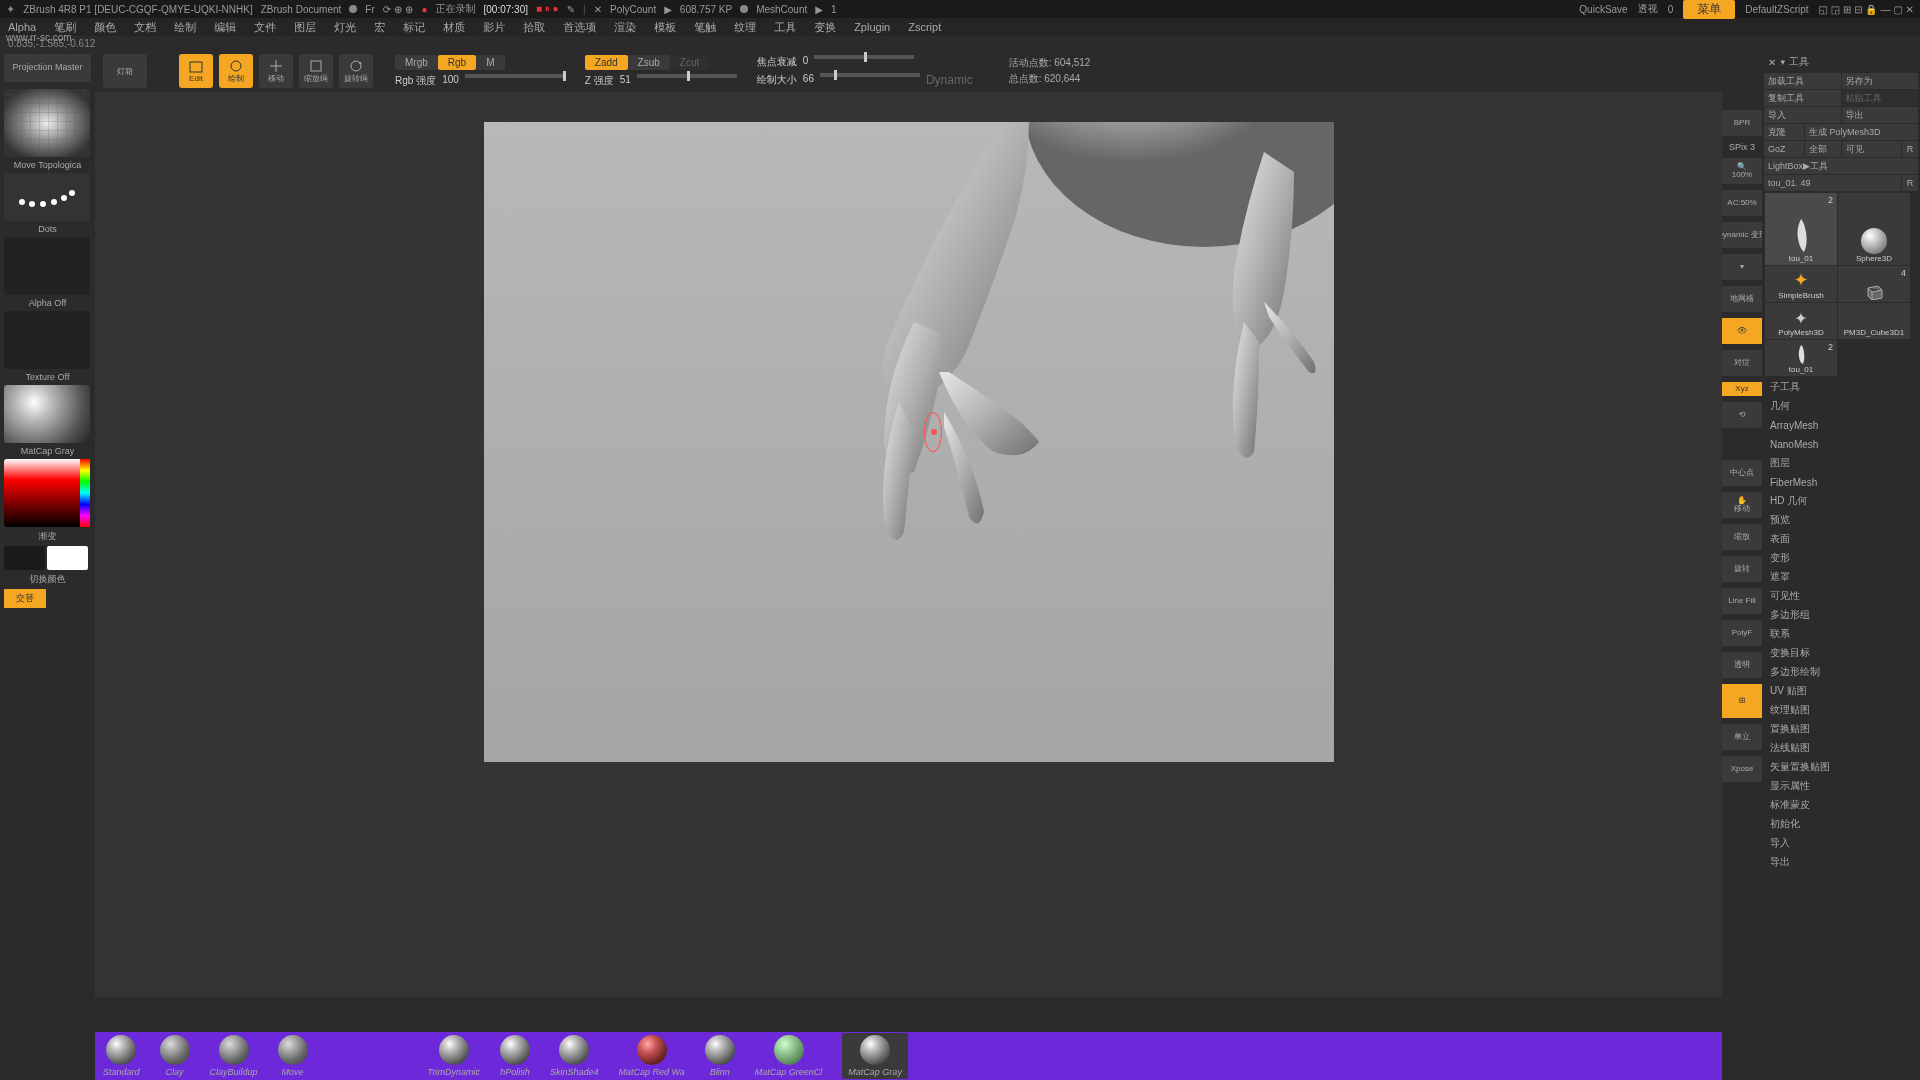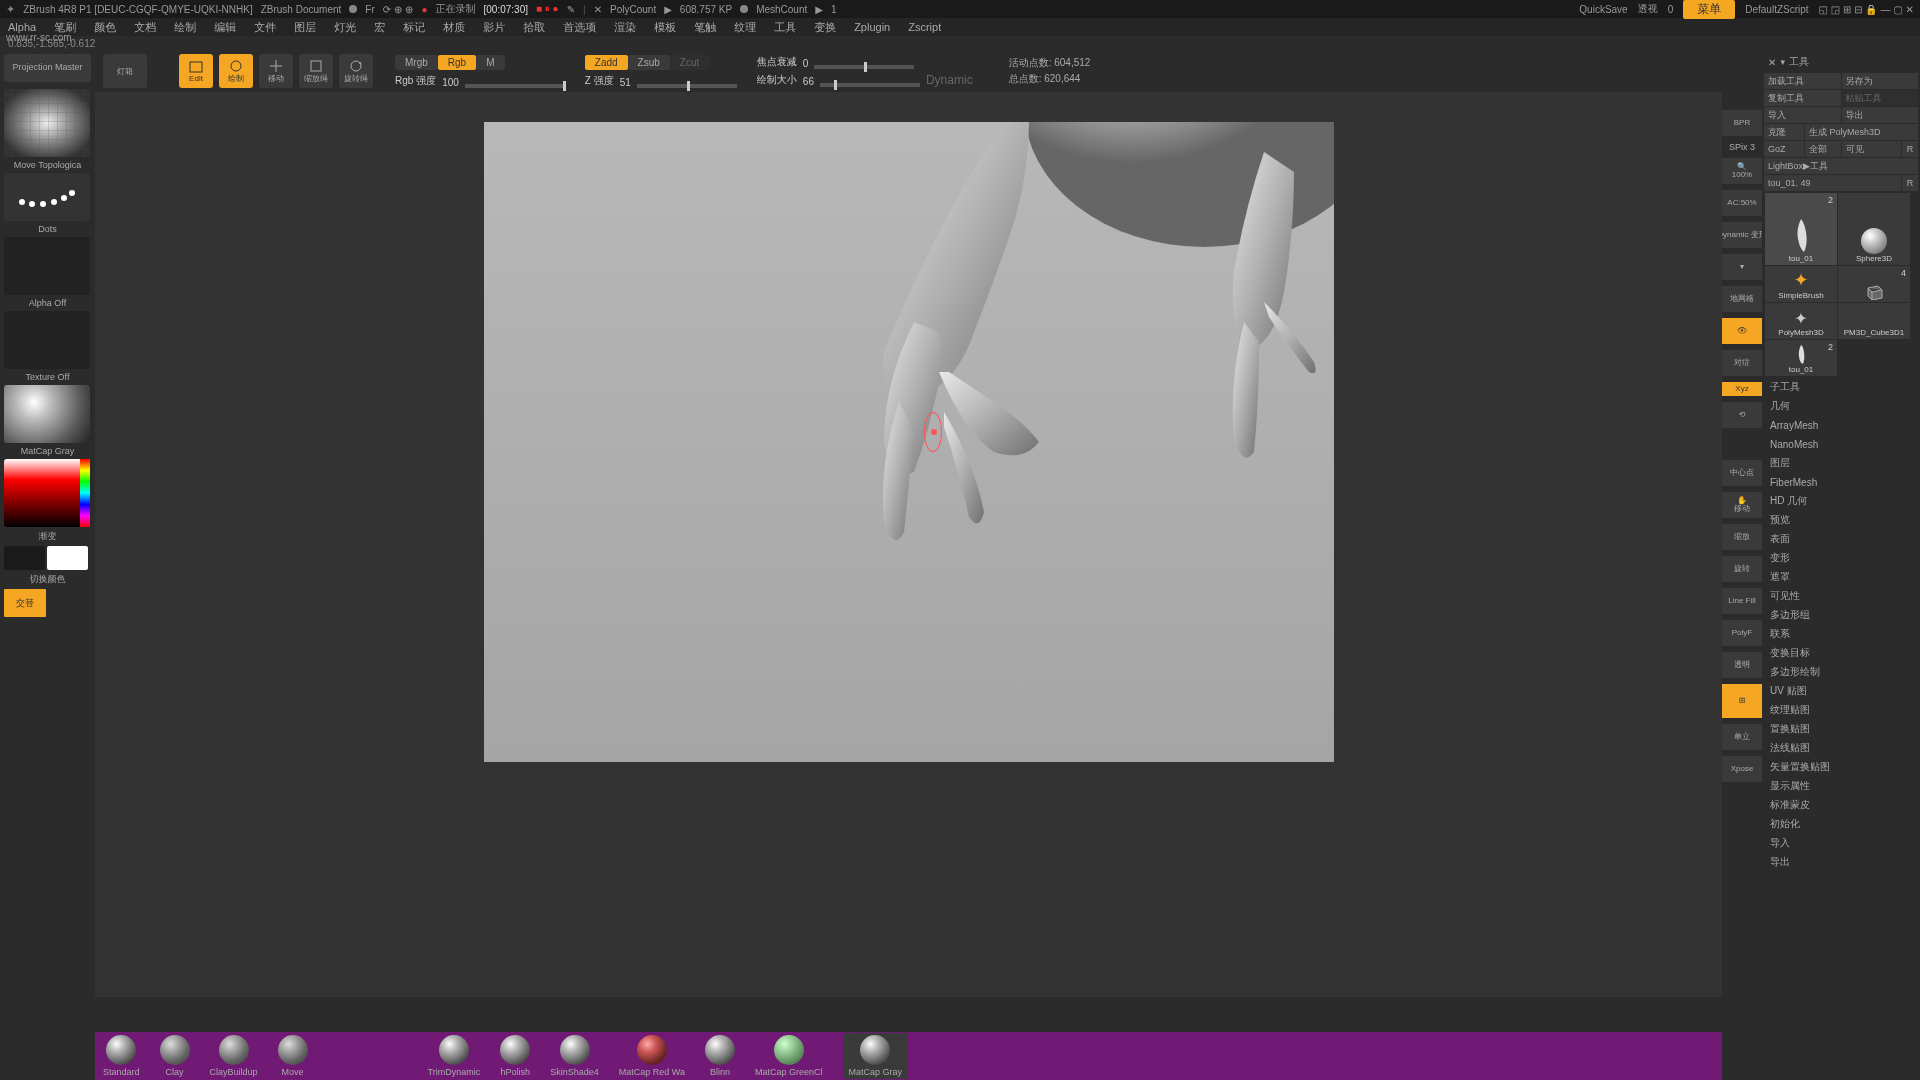--- a/index.html
+++ b/index.html
@@ -34,32 +34,32 @@
 .left-panel .brush-preview::before { content:""; position:absolute; inset:0; background: repeating-linear-gradient(0deg,transparent,transparent 8px,#5553 8px,#5553 9px), repeating-linear-gradient(90deg,transparent,transparent 8px,#5553 8px,#5553 9px); border-radius: 3px; }
 .left-panel .label { font-size: 9px; color: #aaa; text-align: center; }
 .left-panel .dots-preview { width: 86px; height: 48px; background: #333; border-radius: 3px; display: flex; align-items: center; justify-content: center; }
 .left-panel .alpha-box { width: 86px; height: 58px; background: #222; border-radius: 3px; }
 .left-panel .texture-box { width: 86px; height: 58px; background: #222; border-radius: 3px; }
 .left-panel .material-ball { width: 86px; height: 58px; background: radial-gradient(circle at 35% 30%, #fff, #bbb 25%, #555 70%, #222); border-radius: 3px; }
 .left-panel .color-picker { width: 86px; height: 68px; background: linear-gradient(to bottom, #fff, #f00 30%, #000); border-radius: 3px; position: relative; }
 .left-panel .color-picker::after { content:""; position: absolute; right: 0; top: 0; width: 10px; height: 100%; background: linear-gradient(to bottom, red, yellow, lime, cyan, blue, magenta, red); }
 .left-panel .swap-row { display: flex; gap: 2px; }
 .left-panel .swap-row .sw { width: 41px; height: 24px; border-radius: 2px; }
-.left-panel .alt-btn { background: #f5a623; color: #333; width: 42px; height: 28px; font-size: 9px; display: flex; align-items: center; justify-content: center; border-radius: 1px; }
+.left-panel .alt-btn { background: #f5a623; color: #333; width: 42px; height: 19px; font-size: 9px; display: flex; align-items: center; justify-content: center; border-radius: 1px; }
 
 
 .top-controls { height: 42px; background: #2b2b2b; display: flex; align-items: center; padding: 0 8px; gap: 6px; }
 .top-controls .btn { height: 34px; min-width: 34px; background: #3a3a3a; border-radius: 3px; display: flex; flex-direction: column; align-items: center; justify-content: center; font-size: 8px; color: #aaa; padding: 2px 4px; }
 .top-controls .btn.active { background: #f5a623; color: #333; }
 .top-controls .mode-grp { display: flex; gap: 0; }
 .top-controls .mode-btn { height: 15px; padding: 0 10px; background: #3a3a3a; border-radius: 2px; font-size: 10px; display: flex; align-items: center; color: #aaa; }
 .top-controls .mode-btn.active { background: #f5a623; color: #333; }
 .top-controls .mode-btn.dim { background: #2f2f2f; color: #666; }
 .top-controls .slider-row { display: flex; flex-direction: column; gap: 4px; }
-.top-controls .slider { display: flex; align-items: flex-end; gap: 6px; font-size: 10px; }
+.top-controls .slider { display: flex; align-items: flex-start; gap: 6px; font-size: 10px; }
 .top-controls .slider .track { width: 100px; height: 4px; background: #555; position: relative; }
 .top-controls .slider .thumb { position: absolute; width: 3px; height: 10px; background: #ccc; top: -3px; }
 .top-controls .info-col { display: flex; flex-direction: column; gap: 2px; font-size: 10px; color: #aaa; margin-left: 30px; }
 
 
 .canvas-wrap { flex: 1; display: flex; flex-direction: column; }
 .canvas { flex: 1; background: #333; display: flex; align-items: flex-start; justify-content: center; position: relative; }
 .viewport { width: 850px; height: 640px; background: linear-gradient(to bottom, #b8b8b8 0%, #a5a5a5 100%); margin-top: 30px; position: relative; overflow: hidden; }
 .cursor-pt { position: absolute; left: 440px; top: 290px; width: 18px; height: 40px; border: 1px solid #f55; border-radius: 50%; }
 .cursor-pt::after { content:""; position: absolute; left: 6px; top: 16px; width: 6px; height: 6px; border-radius: 50%; background: #f55; }
@@ -80,21 +80,21 @@
 .right-panel .rp-btn.dim { background: #2f2f2f; color: #666; }
 .right-panel .rp-btn.small { flex: 0 0 16px; justify-content: center; }
 .right-panel .tool-grid { display: flex; flex-wrap: wrap; gap: 1px; padding: 1px; }
 .right-panel .tool-item { width: 72px; height: 72px; background: #3a3a3a; display: flex; flex-direction: column; align-items: center; justify-content: flex-end; font-size: 8px; padding: 2px; position: relative; }
 .right-panel .tool-item.sel { background: #4a4a4a; }
 .right-panel .tool-item .num { position: absolute; top: 2px; right: 4px; font-size: 9px; }
 .right-panel .tool-item.half { height: 36px; }
 .right-panel .section { height: 18px; display: flex; align-items: center; padding: 0 6px; color: #aaa; font-size: 10px; cursor: pointer; }
 
 
-.brush-tray { height: 48px; position: absolute; bottom: 0; left: 95px; right: 198px; background: #701a75; display: flex; align-items: center; padding: 0 8px; gap: 20px; }
+.brush-tray { height: 48px; position: absolute; bottom: 0; left: 95px; right: 198px; background: #6d28d9; display: flex; align-items: center; padding: 0 8px; gap: 20px; font-style: italic; }
 .brush-tray .brush-item { display: flex; flex-direction: column; align-items: center; gap: 2px; }
 .brush-tray .ball { width: 30px; height: 30px; border-radius: 50%; background: radial-gradient(circle at 35% 30%, #fff, #bbb 25%, #555 70%, #222); }
 .brush-tray .ball.clay { background: radial-gradient(circle at 35% 30%, #ddd, #aaa 25%, #666 60%, #333); }
 .brush-tray .ball.red { background: radial-gradient(circle at 35% 30%, #faa, #c55 30%, #622 70%); }
 .brush-tray .brush-item.sel { background: #3a3a3a; padding: 2px 6px; border-radius: 3px; }
 .brush-tray .label { font-size: 9px; color: #aaa; }
 
 svg { display: block; }
 </style>
 </head>

